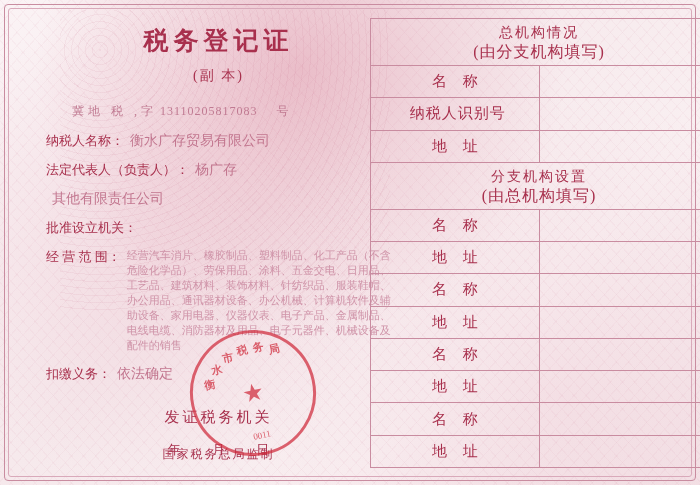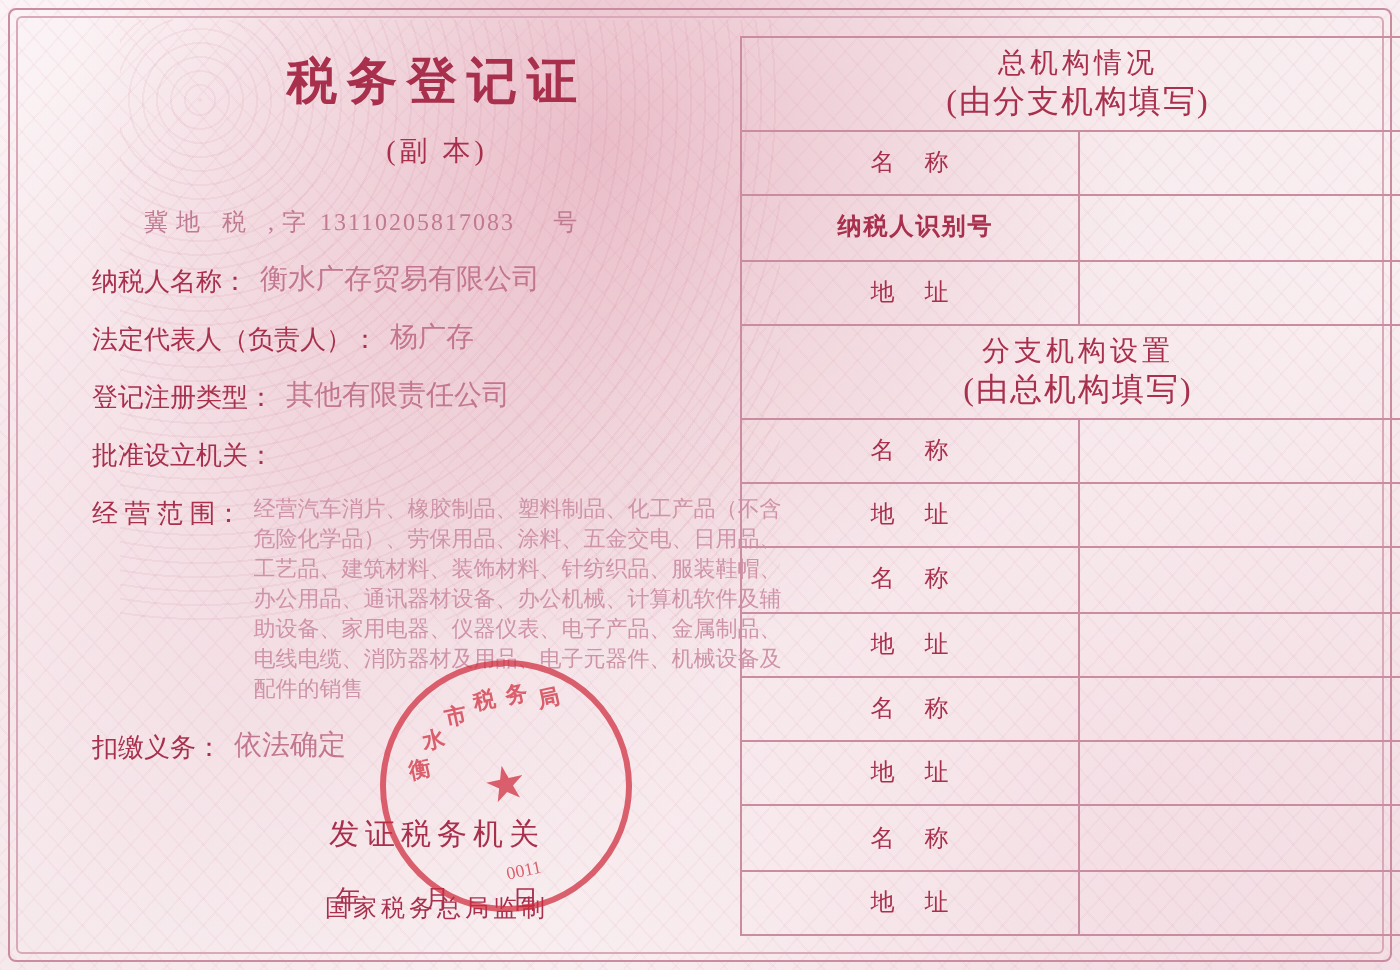--- a/index.html
+++ b/index.html
@@ -90,27 +90,27 @@
     transform-origin:0 0;
   }
   #stamp .bottom-text{
     position:absolute;left:0;right:0;bottom:12px;text-align:center;font-size:9px;
   }
 
   
   #right{position:absolute;left:370px;top:18px;width:338px;height:450px;}
   table{border-collapse:collapse;width:100%;height:100%;table-layout:fixed;}
   td{
-    border:1px solid #c98ca0;color:#a8304d;font-size:12px;
+    border:1px solid #c98ca0;color:#a8304d;font-size:15px;
     text-align:center;vertical-align:middle;padding:0;
   }
   td.hdr{font-size:14px;line-height:19px;letter-spacing:2px;height:46px;}
   td.hdr .sub{font-size:16px;letter-spacing:1px;}
   td.key{width:95px;letter-spacing:6px;padding-left:6px;}
-  td.key.tight{letter-spacing:1px;font-weight:bold;}
+  td.key.tight{letter-spacing:1px;}
   td.blank{}
 </style>
 </head>
 <body>
 
 <div id="page">
   <div id="watermark"></div>
   <div id="seal-pattern"></div>
   <div class="border-outer"></div>
   <div class="border-inner"></div>
@@ -131,21 +131,20 @@
       <span class="val">衡水广存贸易有限公司</span>
     </div>
 
     <div class="row">
       <span class="lbl">法定代表人（负责人）：</span>
       <span class="val">杨广存</span>
     </div>
 
 
     <div class="row">
-      <span class="lbl">登记注册类型：</span>
       <span class="val">其他有限责任公司</span>
     </div>
 
     <div class="row">
       <span class="lbl">批准设立机关：</span>
       <span class="val"></span>
     </div>
 
     <div class="row">
       <span class="lbl">经 营 范 围：</span>

